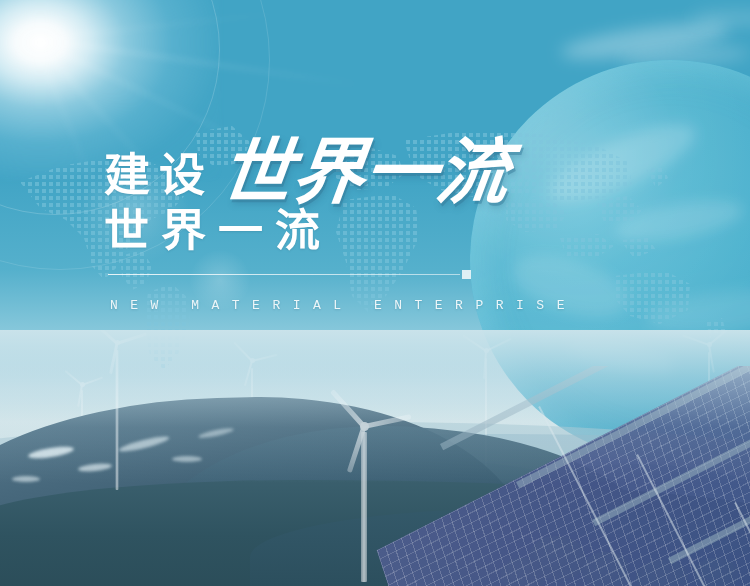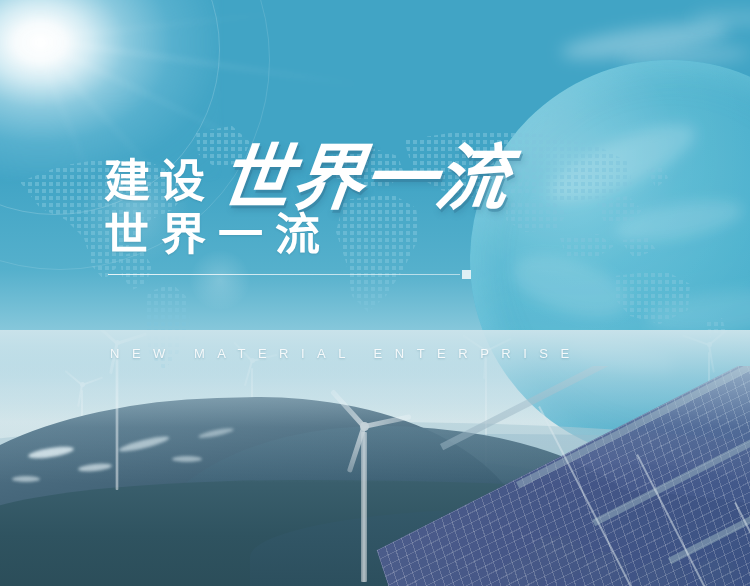--- a/index.html
+++ b/index.html
@@ -8,21 +8,21 @@
     padding: 0;
     background: #ffffff;
   }
   * { box-sizing: border-box; }
 
   .banner {
     position: relative;
     width: 750px;
     height: 586px;
     overflow: hidden;
-    font-family: Liberation Sans, sans-serif;
+    font-family: Liberation Mono, monospace;
     background: #43a6c6;
   }
 
   
   .sky {
     position: absolute;
     inset: 0;
     background:
       linear-gradient(to bottom,
         #41a4c5 0%,
@@ -401,21 +401,20 @@
   .eyebrow {
     position: absolute;
     left: 110px;
     top: 298px;
     font-size: 13px;
     font-weight: 400;
     color: rgba(255,255,255,0.88);
     letter-spacing: 12.5px;
     white-space: nowrap;
     text-shadow: 0 1px 2px rgba(40,95,120,0.25);
-    margin-top: 48px;
   }
 </style>
 </head>
 <body>
 
 <div class="banner">
 
   <div class="sky"></div>
 
   <div>

